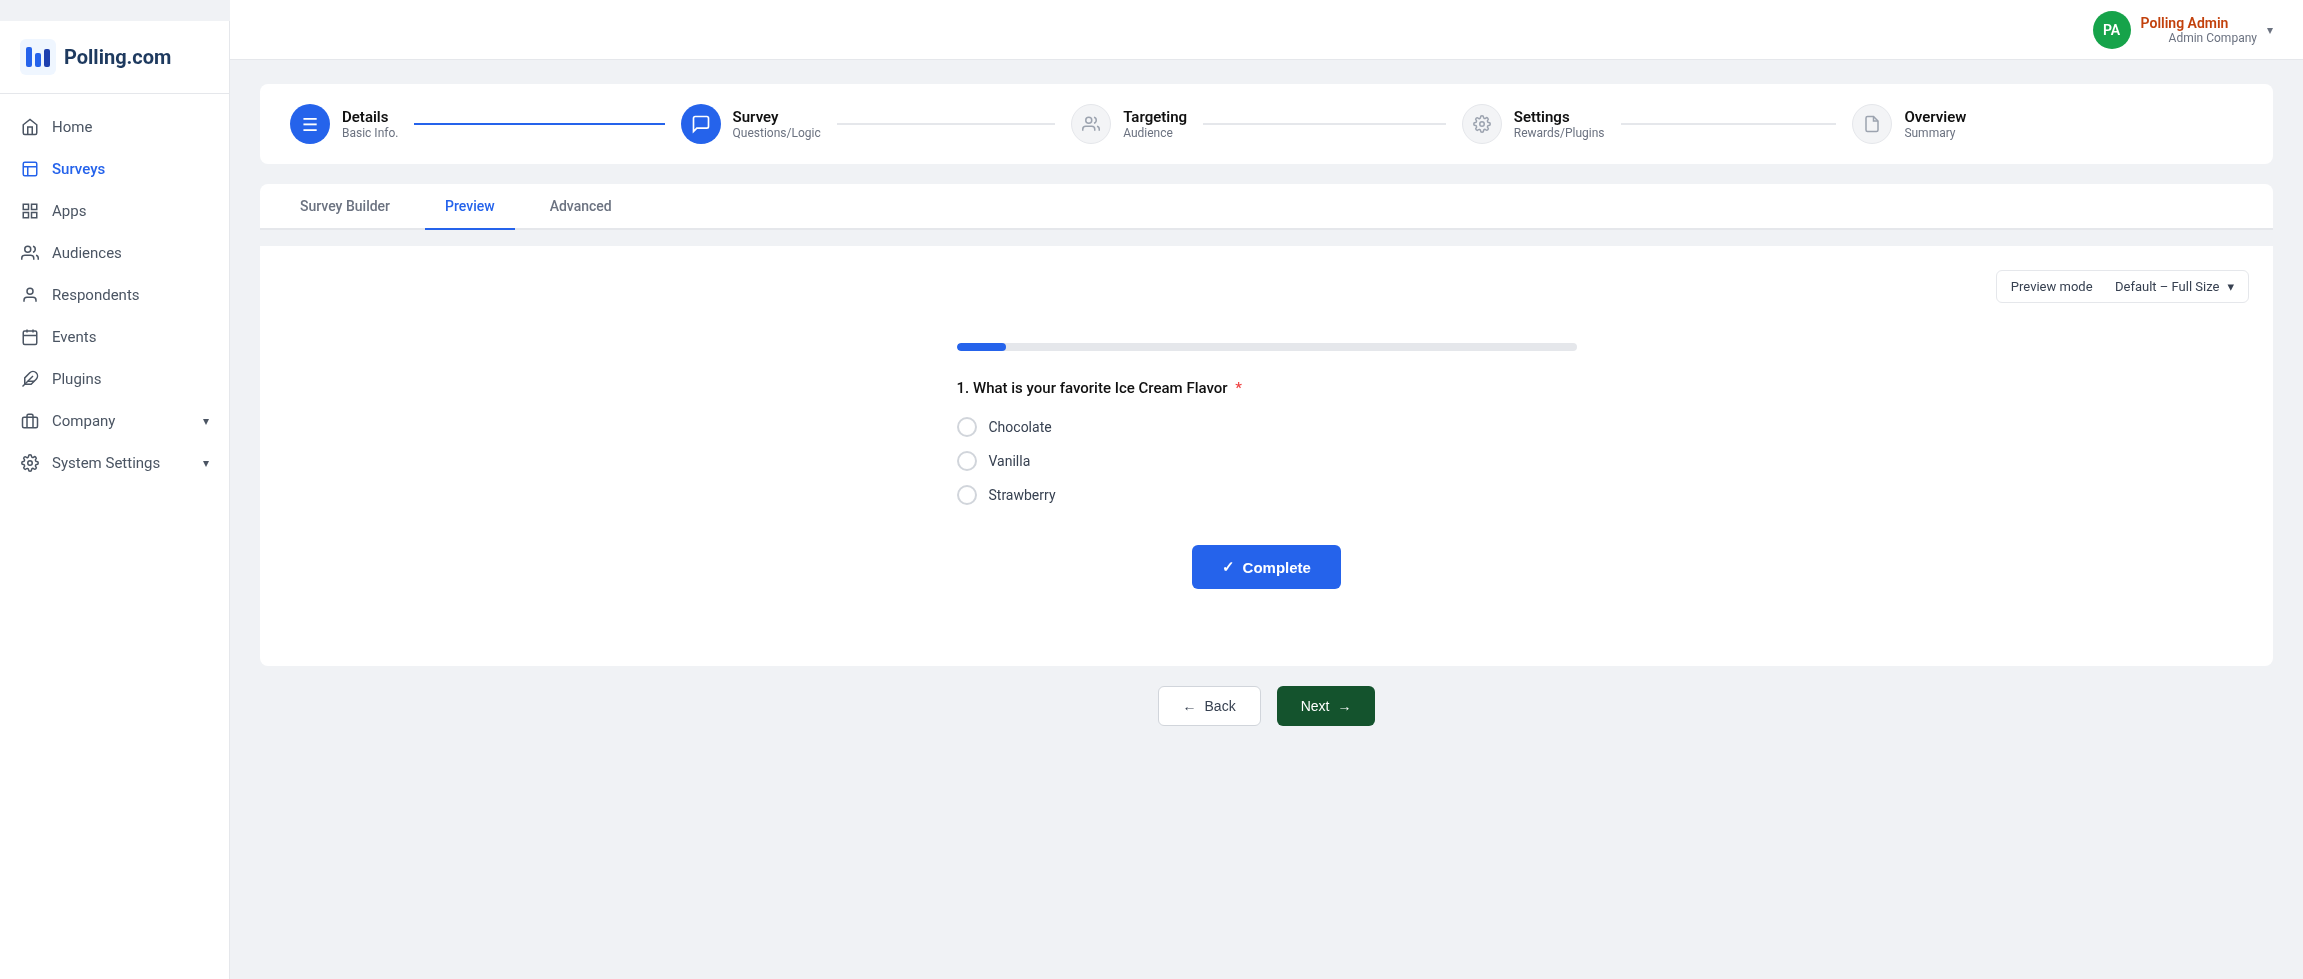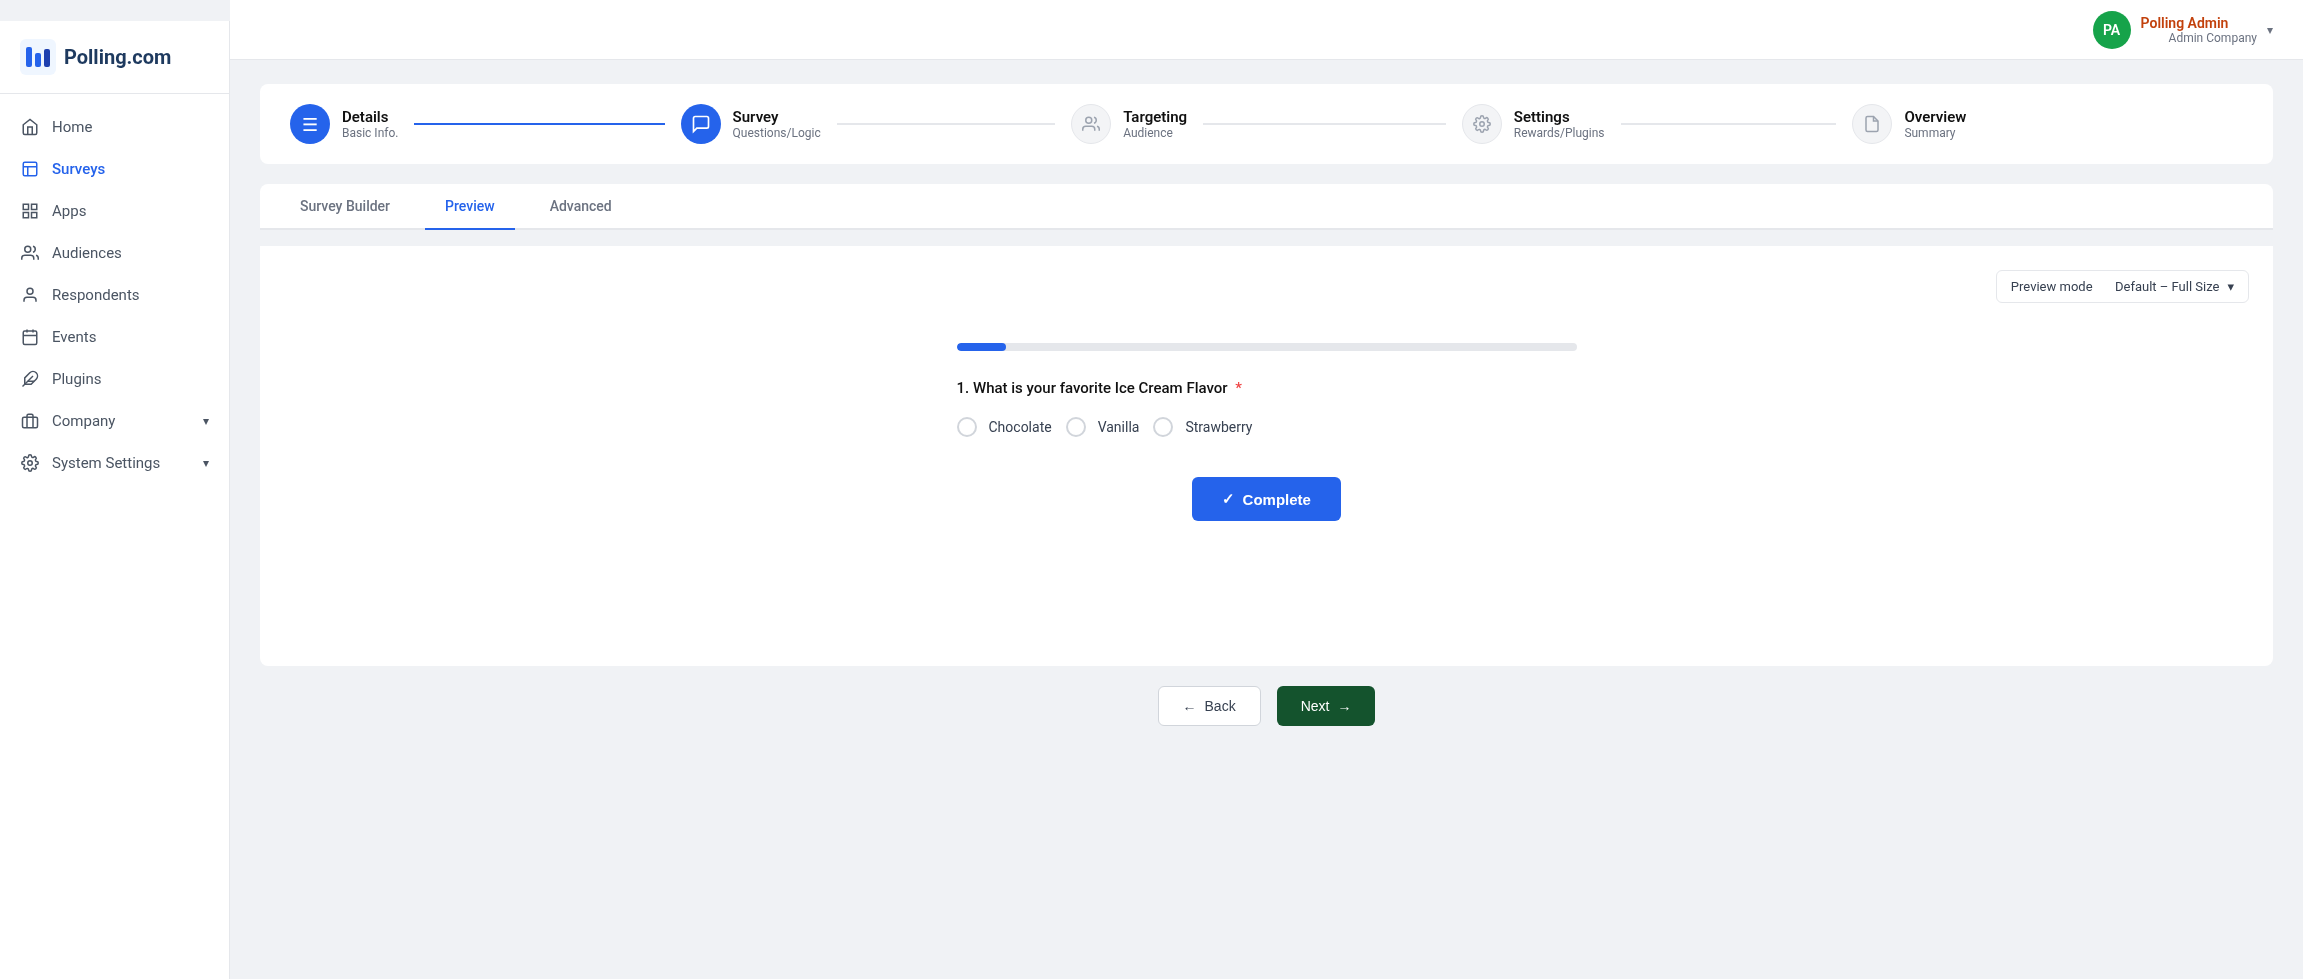--- a/index.html
+++ b/index.html
@@ -217,21 +217,21 @@
       font-weight: 500;
       color: #111;
       margin-bottom: 20px;
     }
     .question-required {
       color: #ef4444;
       margin-left: 4px;
     }
     .options-list {
       display: flex;
-      flex-direction: row;
+      flex-direction: column;
       gap: 14px;
       margin-bottom: 40px;
     }
     .option-item {
       display: flex;
       align-items: center;
       gap: 12px;
       cursor: pointer;
     }
     .option-radio {

